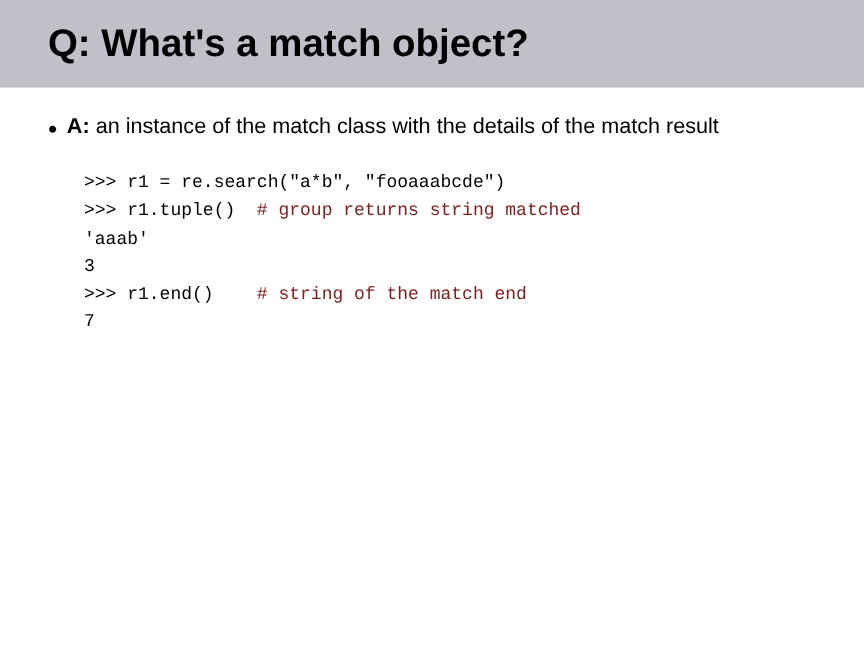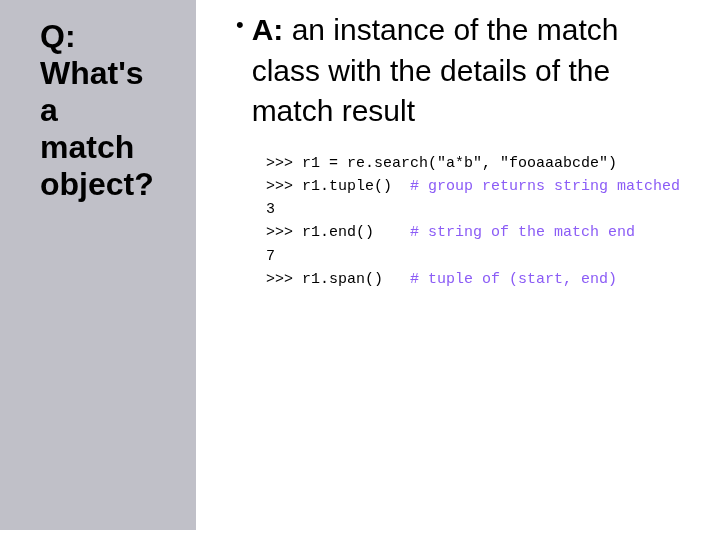--- a/index.html
+++ b/index.html
@@ -15,20 +15,21 @@
       font-family: Arial, Helvetica, sans-serif;
       overflow: hidden;
     }
 
     .slide {
       width: 720px;
       height: 540px;
       background: #ffffff;
       padding: 0;
       display: flex;
+      flex-direction: column;
     }
 
     .title-bar {
       background: #c0c0c8;
       padding: 18px 40px 18px 40px;
       margin-bottom: 10px;
     }
 
     .title-text {
       font-size: 32px;
@@ -49,42 +50,42 @@
 
     .bullet-dot {
       font-size: 22px;
       color: #000;
       margin-right: 8px;
       margin-top: 2px;
       flex-shrink: 0;
     }
 
     .bullet-text {
-      font-size: 30px;
+      font-size: 18px;
       color: #000000;
       line-height: 1.35;
     }
 
     .code-block {
       background: transparent;
       margin-top: 18px;
       margin-left: 30px;
       font-family: 'Courier New', Courier, monospace;
       font-size: 15px;
       color: #000000;
       line-height: 1.55;
     }
 
     .code-line {
       display: block;
       white-space: pre;
     }
 
     .code-comment {
-      color: #8b5cf6;
+      color: #7f1d1d;
     }
   </style>
 </head>
 <body>
 
 <div class="slide">
 
   <div class="title-bar">
     <span class="title-text">Q: What's a match object?</span>
   </div>
@@ -95,20 +96,20 @@
       <span class="bullet-dot">•</span>
       <span class="bullet-text">
         <strong>A:</strong>
         <span>an instance of the match class with the details of the match result</span>
       </span>
     </div>
 
     <div class="code-block">
       <span class="code-line"><span>&gt;&gt;&gt; </span><span>r1 = re.search("a*b", "fooaaabcde")</span></span>
       <span class="code-line"><span>&gt;&gt;&gt; </span><span>r1.tuple()</span><span class="code-comment">  # group returns string matched</span></span>
+      <span class="code-line"><span>'aaab'</span></span>
       <span class="code-line"><span>3</span></span>
       <span class="code-line"><span>&gt;&gt;&gt; </span><span>r1.end()</span><span class="code-comment">    # string of the match end</span></span>
       <span class="code-line"><span>7</span></span>
-      <span class="code-line"><span>&gt;&gt;&gt; </span><span>r1.span()</span><span class="code-comment">   # tuple of (start, end)</span></span>
     </div>
 
   </div>
 </div>
 
 </body></html>

